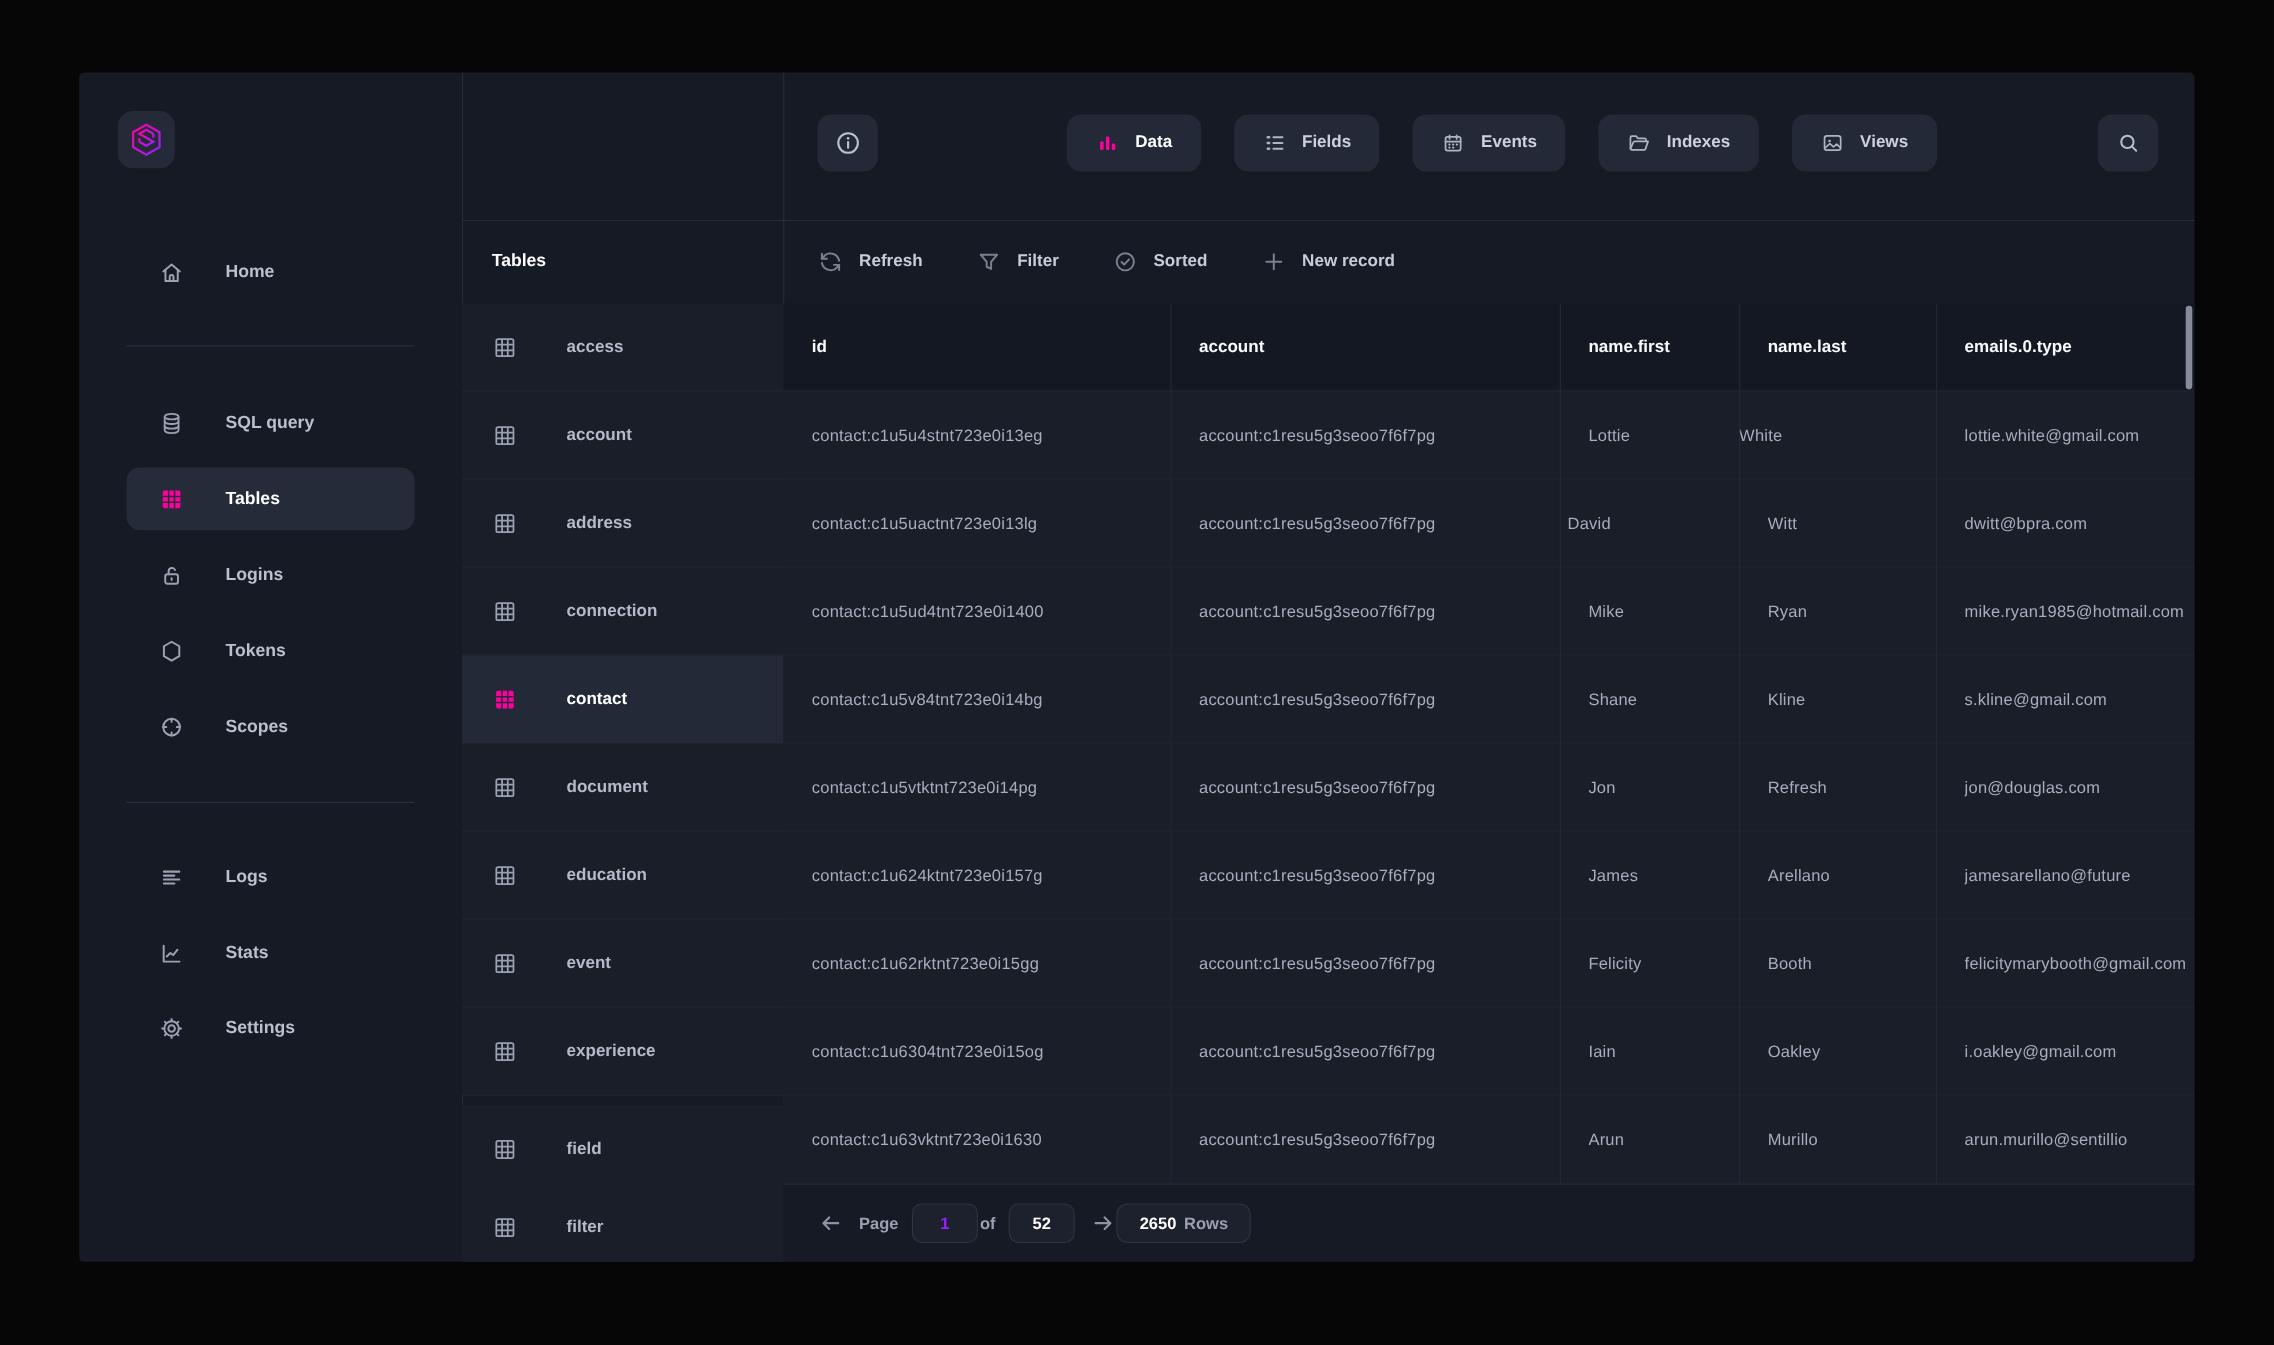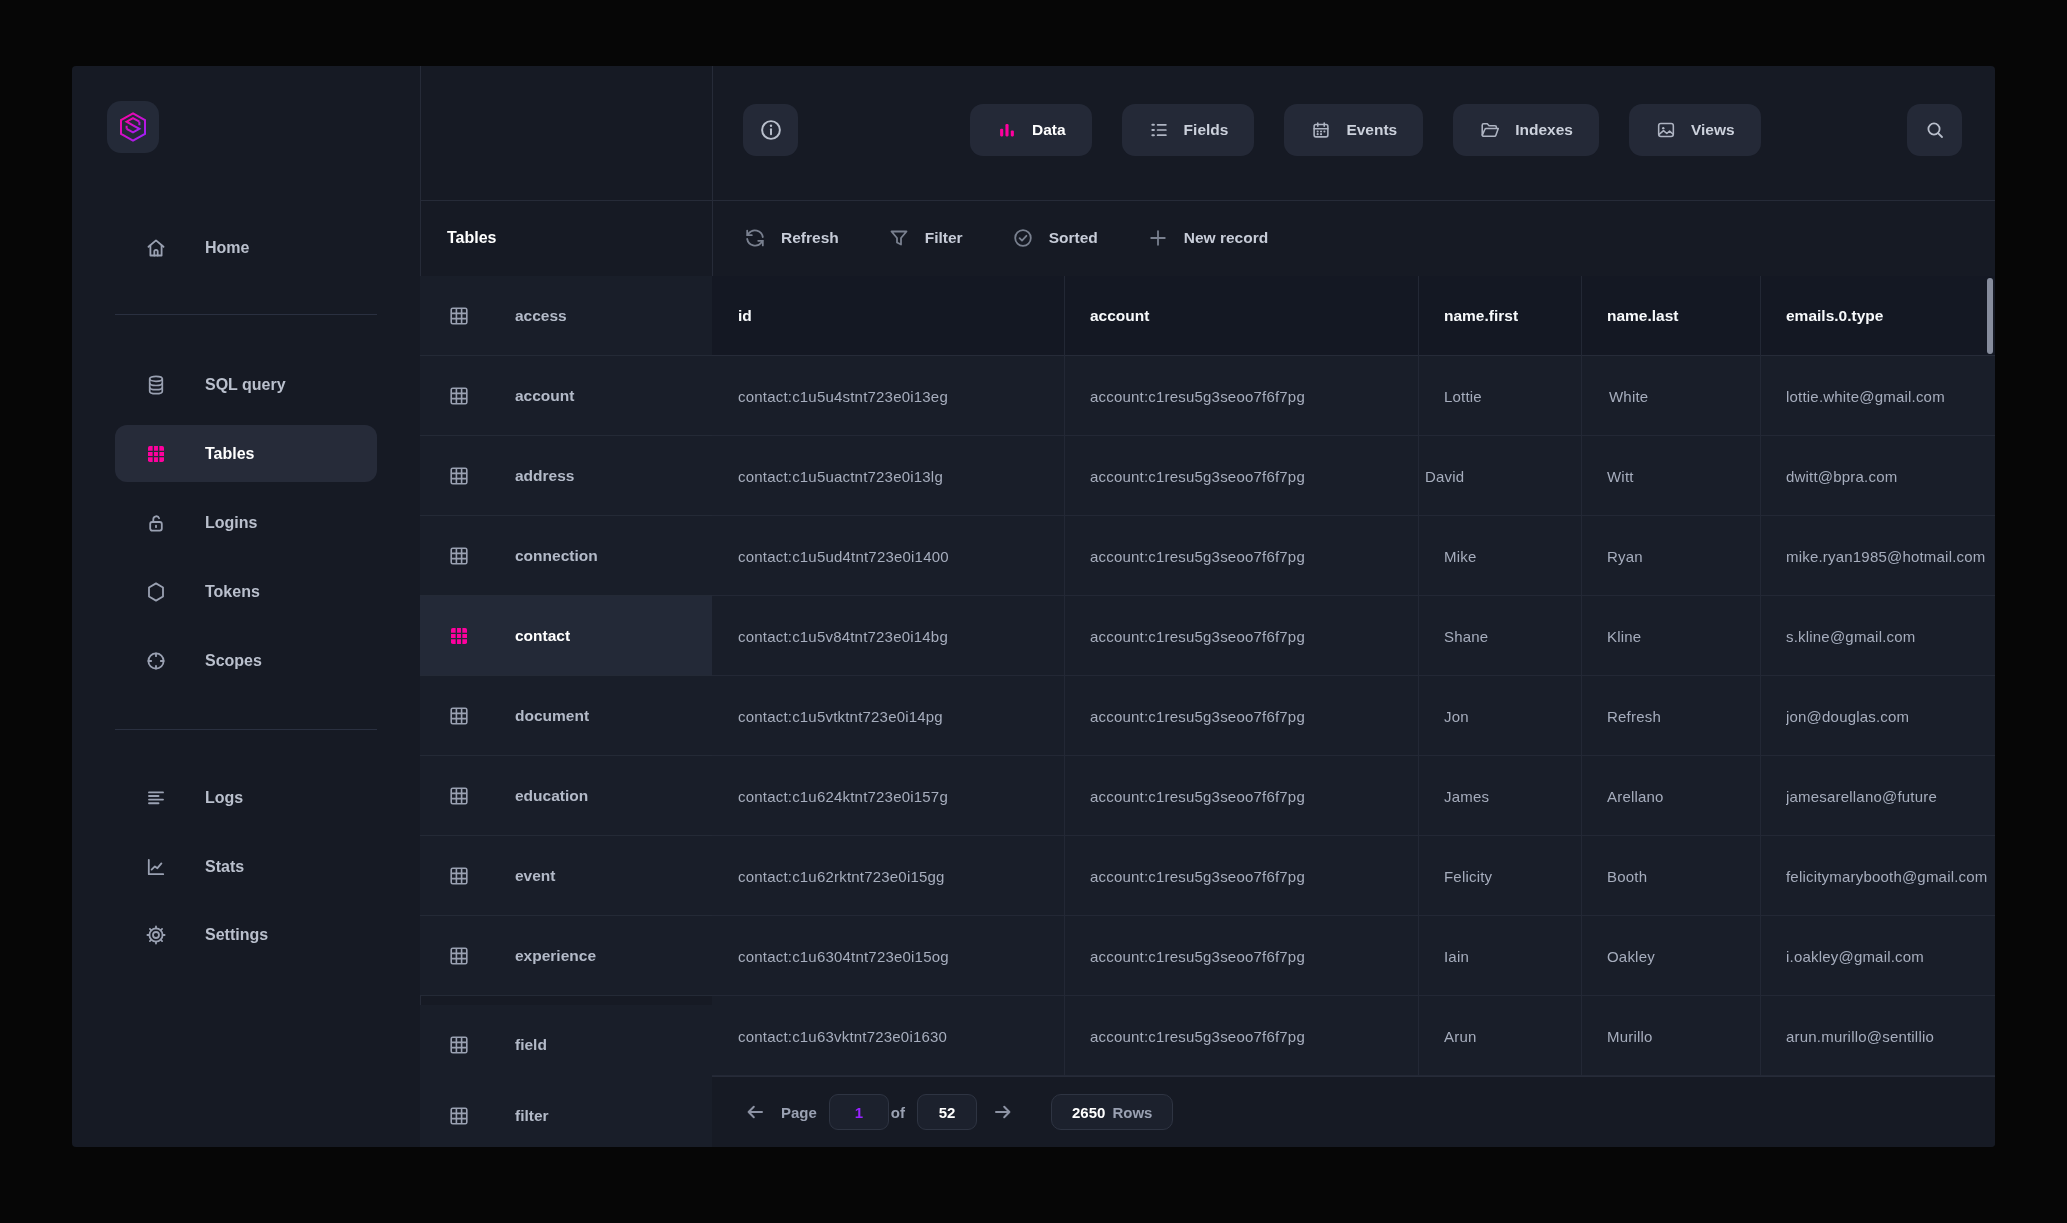--- a/index.html
+++ b/index.html
@@ -410,21 +410,21 @@
       <div class="gh-cell" style="left:378px">account</div>
       <div class="gh-cell" style="left:732px">name.first</div>
       <div class="gh-cell" style="left:895px">name.last</div>
       <div class="gh-cell" style="left:1074px">emails.0.type</div>
     </div>
 
     <div class="grid-row" style="top:290px">
       <div class="cell" style="left:26px;width:320px">contact:c1u5u4stnt723e0i13eg</div>
       <div class="cell" style="left:378px;width:322px">account:c1resu5g3seoo7f6f7pg</div>
       <div class="cell" style="left:732px;width:131px">Lottie</div>
-      <div class="cell" style="left:897px;width:147px">White</div>
+      <div class="cell" style="left:869px;width:147px">White</div>
       <div class="cell" style="left:1074px;width:209px">lottie.white@gmail.com</div>
     </div>
     <div class="grid-row" style="top:370px">
       <div class="cell" style="left:26px;width:320px">contact:c1u5uactnt723e0i13lg</div>
       <div class="cell" style="left:378px;width:322px">account:c1resu5g3seoo7f6f7pg</div>
       <div class="cell" style="left:713px;width:131px">David</div>
       <div class="cell" style="left:895px;width:147px">Witt</div>
       <div class="cell" style="left:1074px;width:209px">dwitt@bpra.com</div>
     </div>
     <div class="grid-row" style="top:450px">
@@ -494,21 +494,21 @@
       </div>
       <span class="pg-text" style="margin-left:2px">of</span>
       <div class="pg-box" style="margin-left:12px; color:#ffffff">
         <span>52</span>
       </div>
       <span class="pg-arrow" style="margin-left:14px">
         <svg width="24" height="24" viewBox="0 0 24 24" fill="none" stroke="currentColor" stroke-width="2" stroke-linecap="round" stroke-linejoin="round">
           <path d="M5 12h13.4 M13.2 6.8 18.4 12l-5.2 5.2"></path>
         </svg>
       </span>
-      <div class="pg-badge" style="margin-left:36px">
+      <div class="pg-badge" style="">
         <span style="color:#ffffff; font-weight:700; font-size:15px">2650</span>
         <span class="pg-text">Rows</span>
       </div>
     </div>
   </div>
 
   <div class="scroll-thumb"></div>
 </div>
 
 </body></html>

